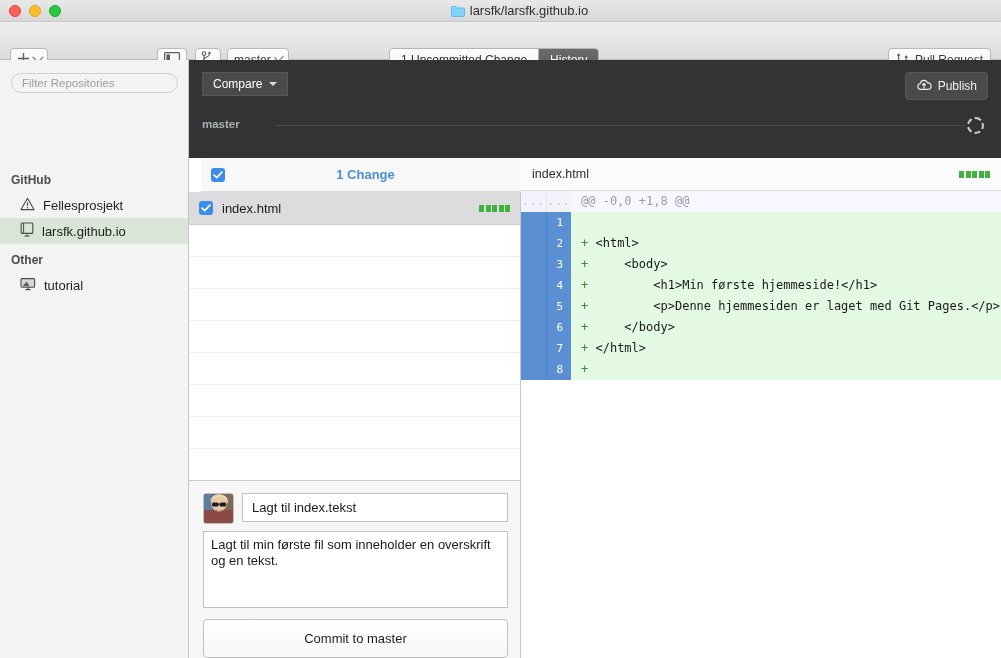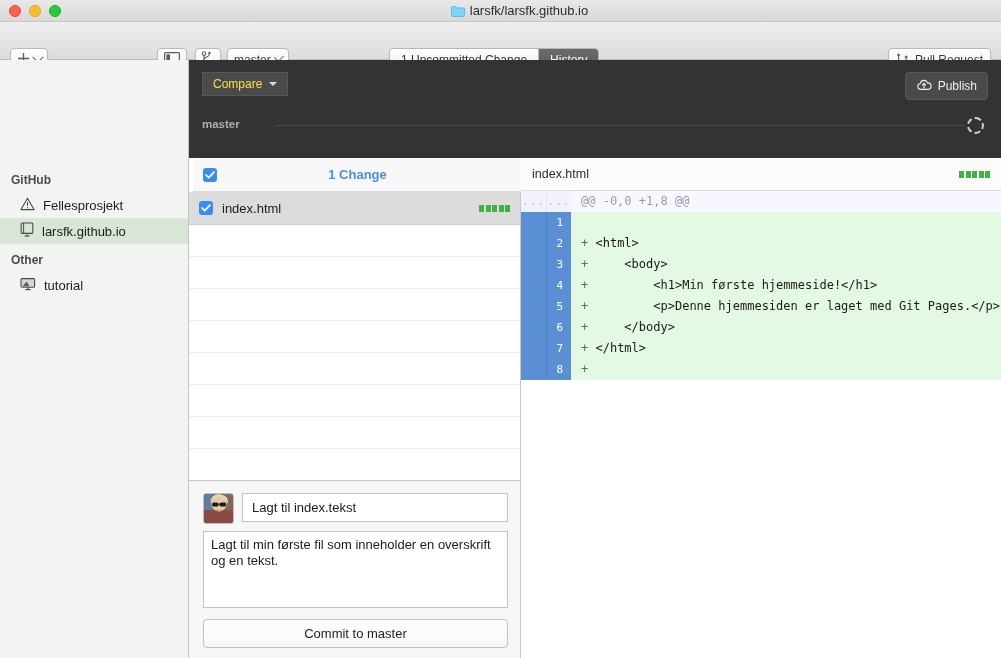--- a/index.html
+++ b/index.html
@@ -140,21 +140,21 @@
     background: #333333;
     box-sizing: border-box;
   }
   #btn-compare {
     position: absolute; left: 13px; top: 12px;
     height: 24px; padding: 0 10px;
     background: #4a4a4a;
     border: 1px solid #585858;
     border-radius: 0;
     display: flex; align-items: center; gap: 7px;
-    font-size: 12px; color: #fde047;
+    font-size: 12px; color: #ffffff;
     box-sizing: border-box; cursor: default;
   }
   #btn-compare .caret { border-top-color: #dcdcdc; }
   #btn-publish {
     position: absolute; right: 13px; top: 12px;
     height: 28px; padding: 0 10px;
     background: #4a4a4a;
     border: 1px solid #585858;
     border-radius: 4px;
     display: flex; align-items: center; gap: 6px;
@@ -179,21 +179,21 @@
 
   
   .changes {
     position: absolute; left: 189px; top: 158px;
     width: 332px; height: 500px;
     background: #ffffff;
     border-right: 1px solid #c8c8c8;
     box-sizing: border-box;
   }
   .changes-header {
-    position: absolute; left: 4px; top: 0;
+    position: absolute; left: 12px; top: 0;
     width: 331px; height: 34px;
     background: #f8f8f8;
     border-bottom: 1px solid #dcdcdc;
     display: flex; align-items: center;
     box-sizing: border-box;
   }
   .changes-header .title {
     flex: 1; text-align: center;
     font-size: 13px; font-weight: bold; color: #4a90d9;
     margin-left: -26px;
@@ -261,21 +261,21 @@
     background: #ffffff;
     border: 1px solid #c2c2c2;
     box-sizing: border-box;
     padding: 5px 7px;
     font-size: 13px; color: #1b1b1b;
     line-height: 16px;
     overflow: hidden;
   }
   .commit-btn {
     position: absolute; left: 14px; top: 138px;
-    width: 305px; height: 29px;
+    width: 305px; height: 39px;
     background: linear-gradient(to bottom, #ffffff, #f7f7f7);
     border: 1px solid #c2c2c2;
     border-radius: 4px;
     box-sizing: border-box;
     display: flex; align-items: center; justify-content: center;
     font-size: 13px; color: #1f1f1f;
     cursor: default;
   }
 
   
@@ -396,20 +396,23 @@
           <path d="M2.6 9.8 V2.4 M10.2 9.8 V4.4" stroke="#5c5c5c" stroke-width="1.1"></path>
           <path d="M1.3 3.6 L2.6 2.1 L3.9 3.6" fill="none" stroke="#5c5c5c" stroke-width="1.1"></path>
           <path d="M8.9 5.6 L10.2 4.1 L11.5 5.6" fill="none" stroke="#5c5c5c" stroke-width="1.1"></path>
         </svg>
       </span>
       <span>Pull Request</span>
     </div>
   </div>
 
   <div class="sidebar">
+    <div class="filter-box">
+      <span>Filter Repositories</span>
+    </div>
 
     <div class="sec-label" id="sec-github">GitHub</div>
 
     <div class="repo-row" id="repo-felles">
       <span>
         <svg width="15" height="14" viewBox="0 0 15 14">
           <path d="M7.5 1.2 L14 12.6 H1 Z" fill="none" stroke="#4a4a4a" stroke-width="1.1" stroke-linejoin="round"></path>
           <path d="M7.5 5.3 V8.9" stroke="#4a4a4a" stroke-width="1.2"></path>
           <circle cx="7.5" cy="10.7" r="0.75" fill="#4a4a4a"></circle>
         </svg>

